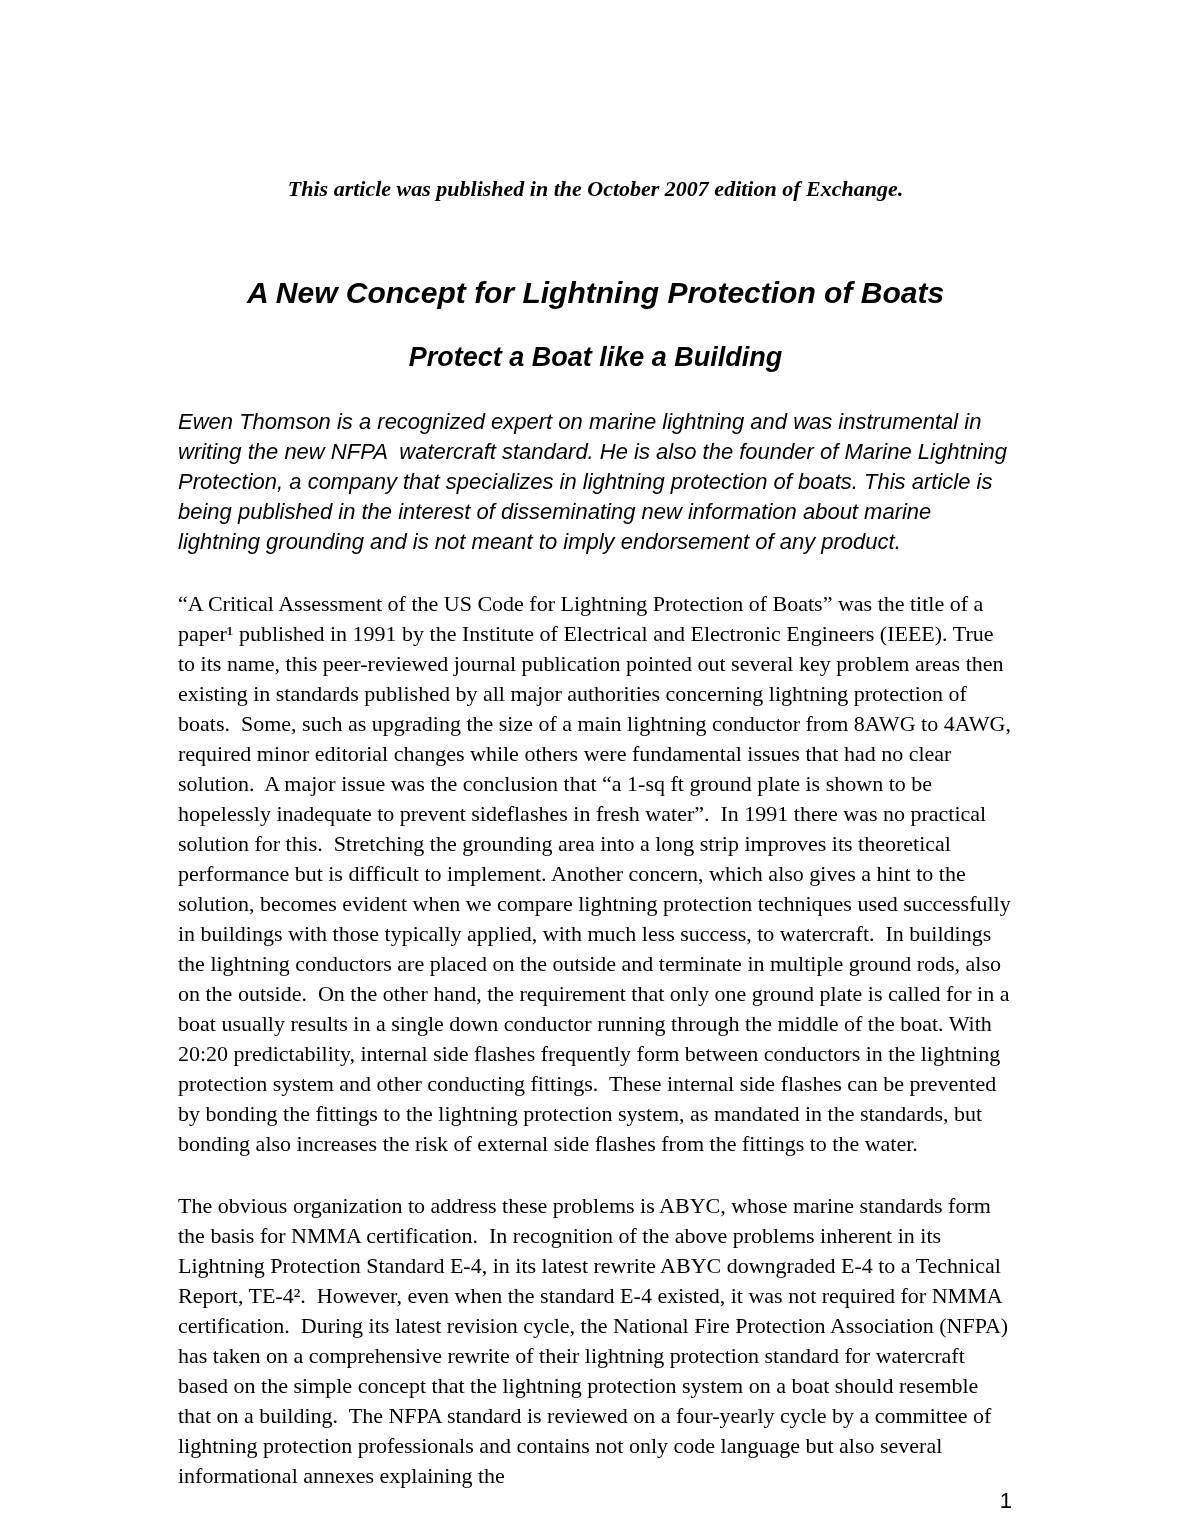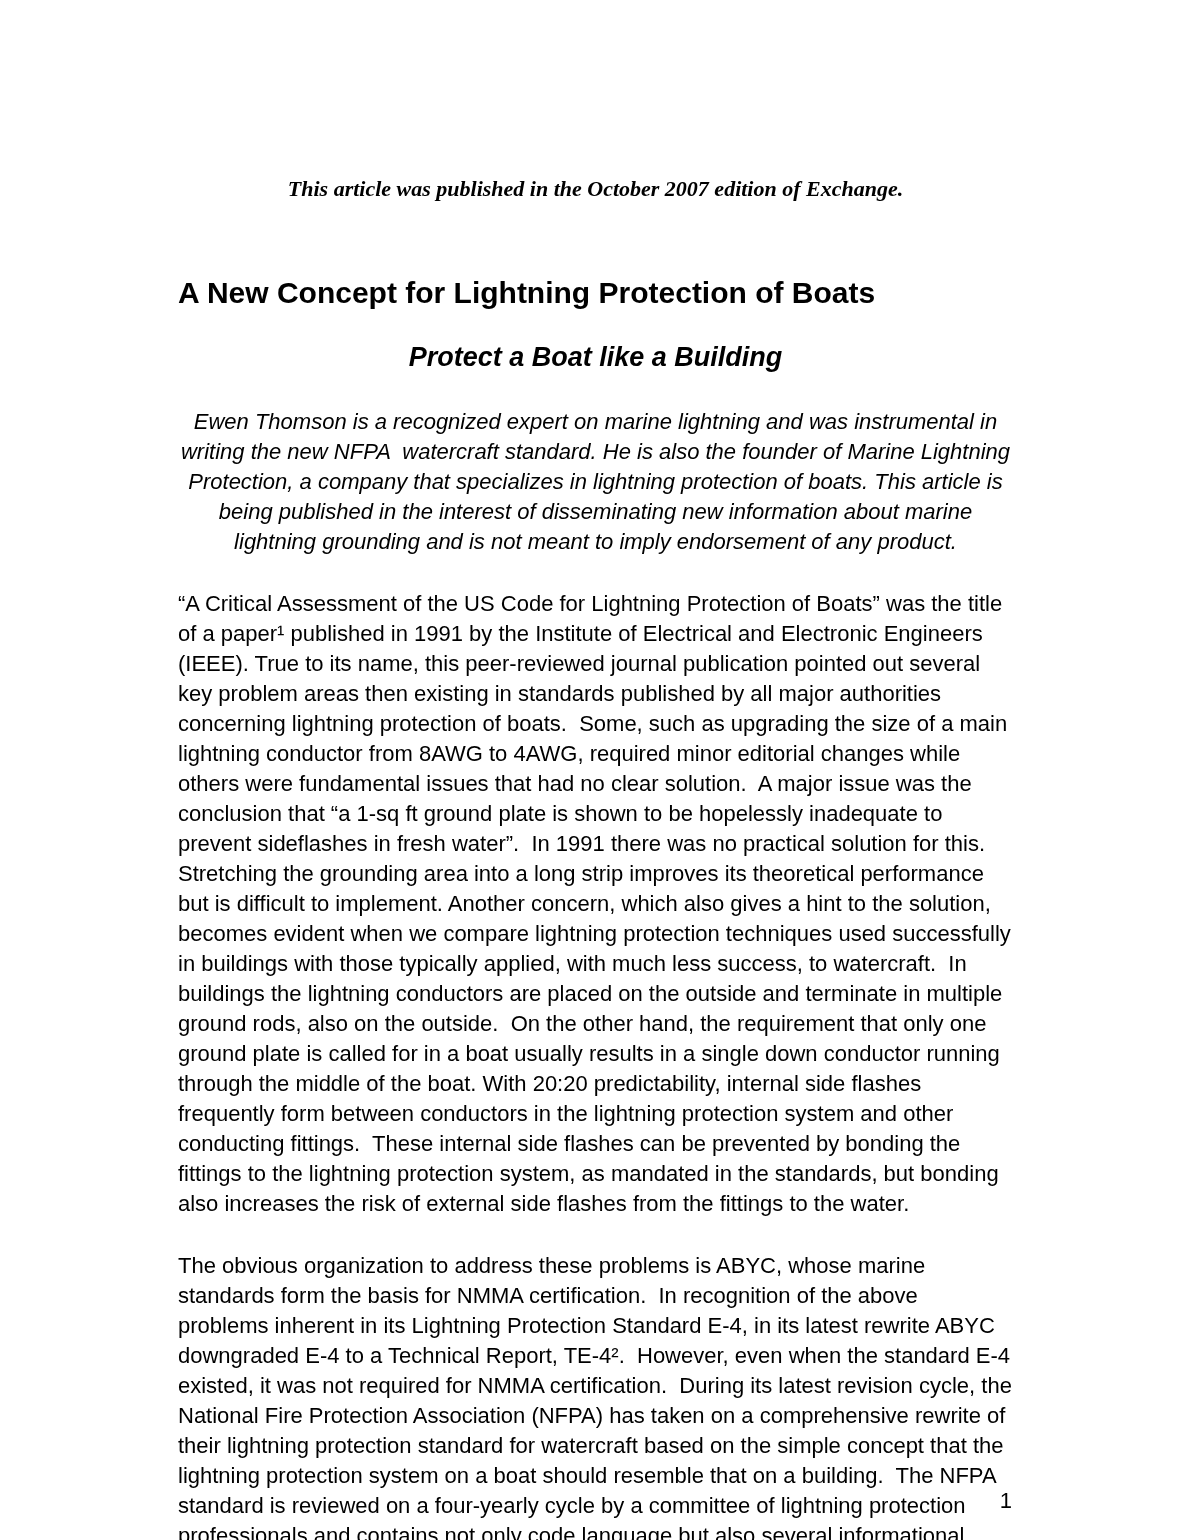--- a/index.html
+++ b/index.html
@@ -22,21 +22,23 @@
     font-weight: bold;
     font-size: 22px;
     text-align: center;
     margin-bottom: 74px;
   }
 
   .article-title {
     font-family: "Liberation Sans", sans-serif;
     font-weight: bold;
     font-size: 30px;
+    text-align: center;
     margin-bottom: 32px;
+    font-style: italic;
   }
 
   .article-subtitle {
     font-family: "Liberation Sans", sans-serif;
     font-weight: bold;
     font-style: italic;
     font-size: 27px;
     text-align: center;
     margin-bottom: 34px;
   }
@@ -46,31 +48,32 @@
     font-style: italic;
     font-size: 26px;
     text-align: center;
     margin-bottom: 44px;
   }
 
   .bio-paragraph {
     font-style: italic;
     font-size: 22px;
     line-height: 30px;
-    text-align: center;
+    text-align: left;
     margin-bottom: 32px;
     white-space: pre-wrap;
   }
 
   .body-paragraph {
     font-size: 22px;
     line-height: 30px;
     text-align: left;
     margin-bottom: 32px;
     white-space: pre-wrap;
+    font-family: Liberation Serif, serif;
   }
 
   .page-number {
     position: absolute;
     right: 178px;
     bottom: 42px;
     font-size: 22px;
   }
 </style>
 </head>

